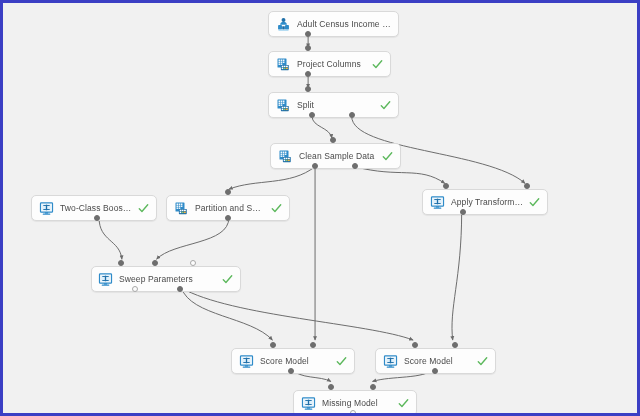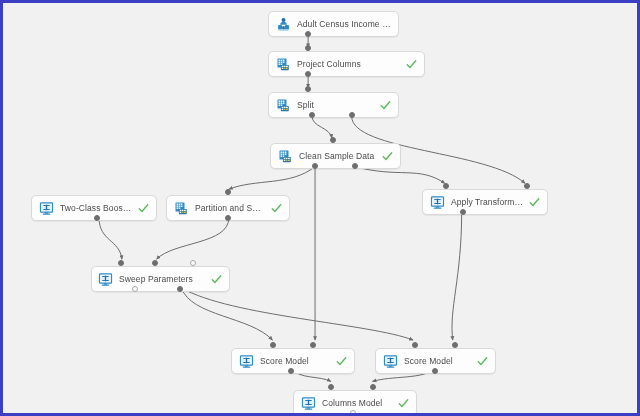--- a/index.html
+++ b/index.html
@@ -114,21 +114,21 @@
         <svg class="ic" viewBox="0 0 16 16">
           <circle cx="8" cy="3.1" r="2.1" fill="#1f6fa8"></circle>
           <path d="M4.4 8.2c0-2 1.6-3.2 3.6-3.2s3.6 1.2 3.6 3.2z" fill="#2e8bc9"></path>
           <rect x="2.2" y="8.6" width="4.2" height="4.6" rx="0.5" fill="#2e8bc9"></rect>
           <rect x="9.6" y="8.6" width="4.2" height="4.6" rx="0.5" fill="#2e8bc9"></rect>
           <rect x="6.6" y="9.8" width="2.8" height="3.4" rx="0.4" fill="#1f6fa8"></rect>
           <rect x="2.6" y="13.6" width="10.8" height="1.1" rx="0.4" fill="#9fd2ef"></rect>
         </svg>
         <span class="lbl">Adult Census Income Binary C...</span>
       </div>
-      <div class="node" style="left: 265px; top: 48px; width: 157px;">
+      <div class="node" style="left: 265px; top: 48px; width: 123px;">
         <svg class="ic" viewBox="0 0 16 16">
           <rect x="1.6" y="1.6" width="9.6" height="9.6" rx="0.6" fill="#2e8bc9"></rect>
           <g fill="#ffffff">
             <rect x="2.7" y="2.7" width="1.7" height="1.5"></rect>
             <rect x="5.0" y="2.7" width="1.7" height="1.5"></rect>
             <rect x="7.3" y="2.7" width="1.7" height="1.5"></rect>
             <rect x="2.7" y="4.8" width="1.7" height="1.5"></rect>
             <rect x="5.0" y="4.8" width="1.7" height="1.5"></rect>
             <rect x="7.3" y="4.8" width="1.7" height="1.5"></rect>
             <rect x="2.7" y="6.9" width="1.7" height="1.5"></rect>
@@ -256,21 +256,21 @@
           <rect x="4.6" y="4.3" width="6.8" height="1.0" fill="#1f6fa8"></rect>
           <rect x="4.6" y="8.6" width="6.8" height="1.0" fill="#1f6fa8"></rect>
           <rect x="6.3" y="12.0" width="3.4" height="1.5" fill="#2e8bc9"></rect>
           <rect x="3.9" y="13.3" width="8.2" height="1.3" rx="0.5" fill="#2e8bc9"></rect>
         </svg>
         <span class="lbl">Apply Transformation</span>
         <svg class="chk" viewBox="0 0 12 12">
           <path d="M1.4 6.3 L4.3 9.2 L10.6 1.9" fill="none" stroke="#5cb85c" stroke-width="1.5" stroke-linecap="round" stroke-linejoin="round"></path>
         </svg>
       </div>
-      <div class="node" style="left: 88px; top: 263px; width: 139px; padding-left: 6px;">
+      <div class="node" style="left: 88px; top: 263px; width: 150px; padding-left: 6px;">
         <svg class="ic" viewBox="0 0 16 16">
           <rect x="1.6" y="1.9" width="12.8" height="10.0" rx="0.8" fill="none" stroke="#2e8bc9" stroke-width="1.3"></rect>
           <rect x="3.4" y="3.7" width="9.2" height="6.4" fill="#ddeffb"></rect>
           <rect x="7.3" y="3.9" width="1.4" height="6.0" fill="#1f6fa8"></rect>
           <rect x="4.6" y="4.3" width="6.8" height="1.0" fill="#1f6fa8"></rect>
           <rect x="4.6" y="8.6" width="6.8" height="1.0" fill="#1f6fa8"></rect>
           <rect x="6.3" y="12.0" width="3.4" height="1.5" fill="#2e8bc9"></rect>
           <rect x="3.9" y="13.3" width="8.2" height="1.3" rx="0.5" fill="#2e8bc9"></rect>
         </svg>
         <span class="lbl">Sweep Parameters</span>
@@ -311,21 +311,21 @@
       <div class="node" style="left: 290px; top: 387px; width: 124px;">
         <svg class="ic" viewBox="0 0 16 16">
           <rect x="1.6" y="1.9" width="12.8" height="10.0" rx="0.8" fill="none" stroke="#2e8bc9" stroke-width="1.3"></rect>
           <rect x="3.4" y="3.7" width="9.2" height="6.4" fill="#ddeffb"></rect>
           <rect x="7.3" y="3.9" width="1.4" height="6.0" fill="#1f6fa8"></rect>
           <rect x="4.6" y="4.3" width="6.8" height="1.0" fill="#1f6fa8"></rect>
           <rect x="4.6" y="8.6" width="6.8" height="1.0" fill="#1f6fa8"></rect>
           <rect x="6.3" y="12.0" width="3.4" height="1.5" fill="#2e8bc9"></rect>
           <rect x="3.9" y="13.3" width="8.2" height="1.3" rx="0.5" fill="#2e8bc9"></rect>
         </svg>
-        <span class="lbl">Columns Model</span>
+        <span class="lbl">Missing Model</span>
         <svg class="chk" viewBox="0 0 12 12">
           <path d="M1.4 6.3 L4.3 9.2 L10.6 1.9" fill="none" stroke="#5cb85c" stroke-width="1.5" stroke-linecap="round" stroke-linejoin="round"></path>
         </svg>
       </div>
     </div>
   <div id="port-layer">
       <div class="port filled" style="left: 302px; top: 28px;"></div>
       <div class="port filled" style="left: 302px; top: 42px;"></div>
       <div class="port filled" style="left: 302px; top: 68px;"></div>
       <div class="port filled" style="left: 302px; top: 83px;"></div>

